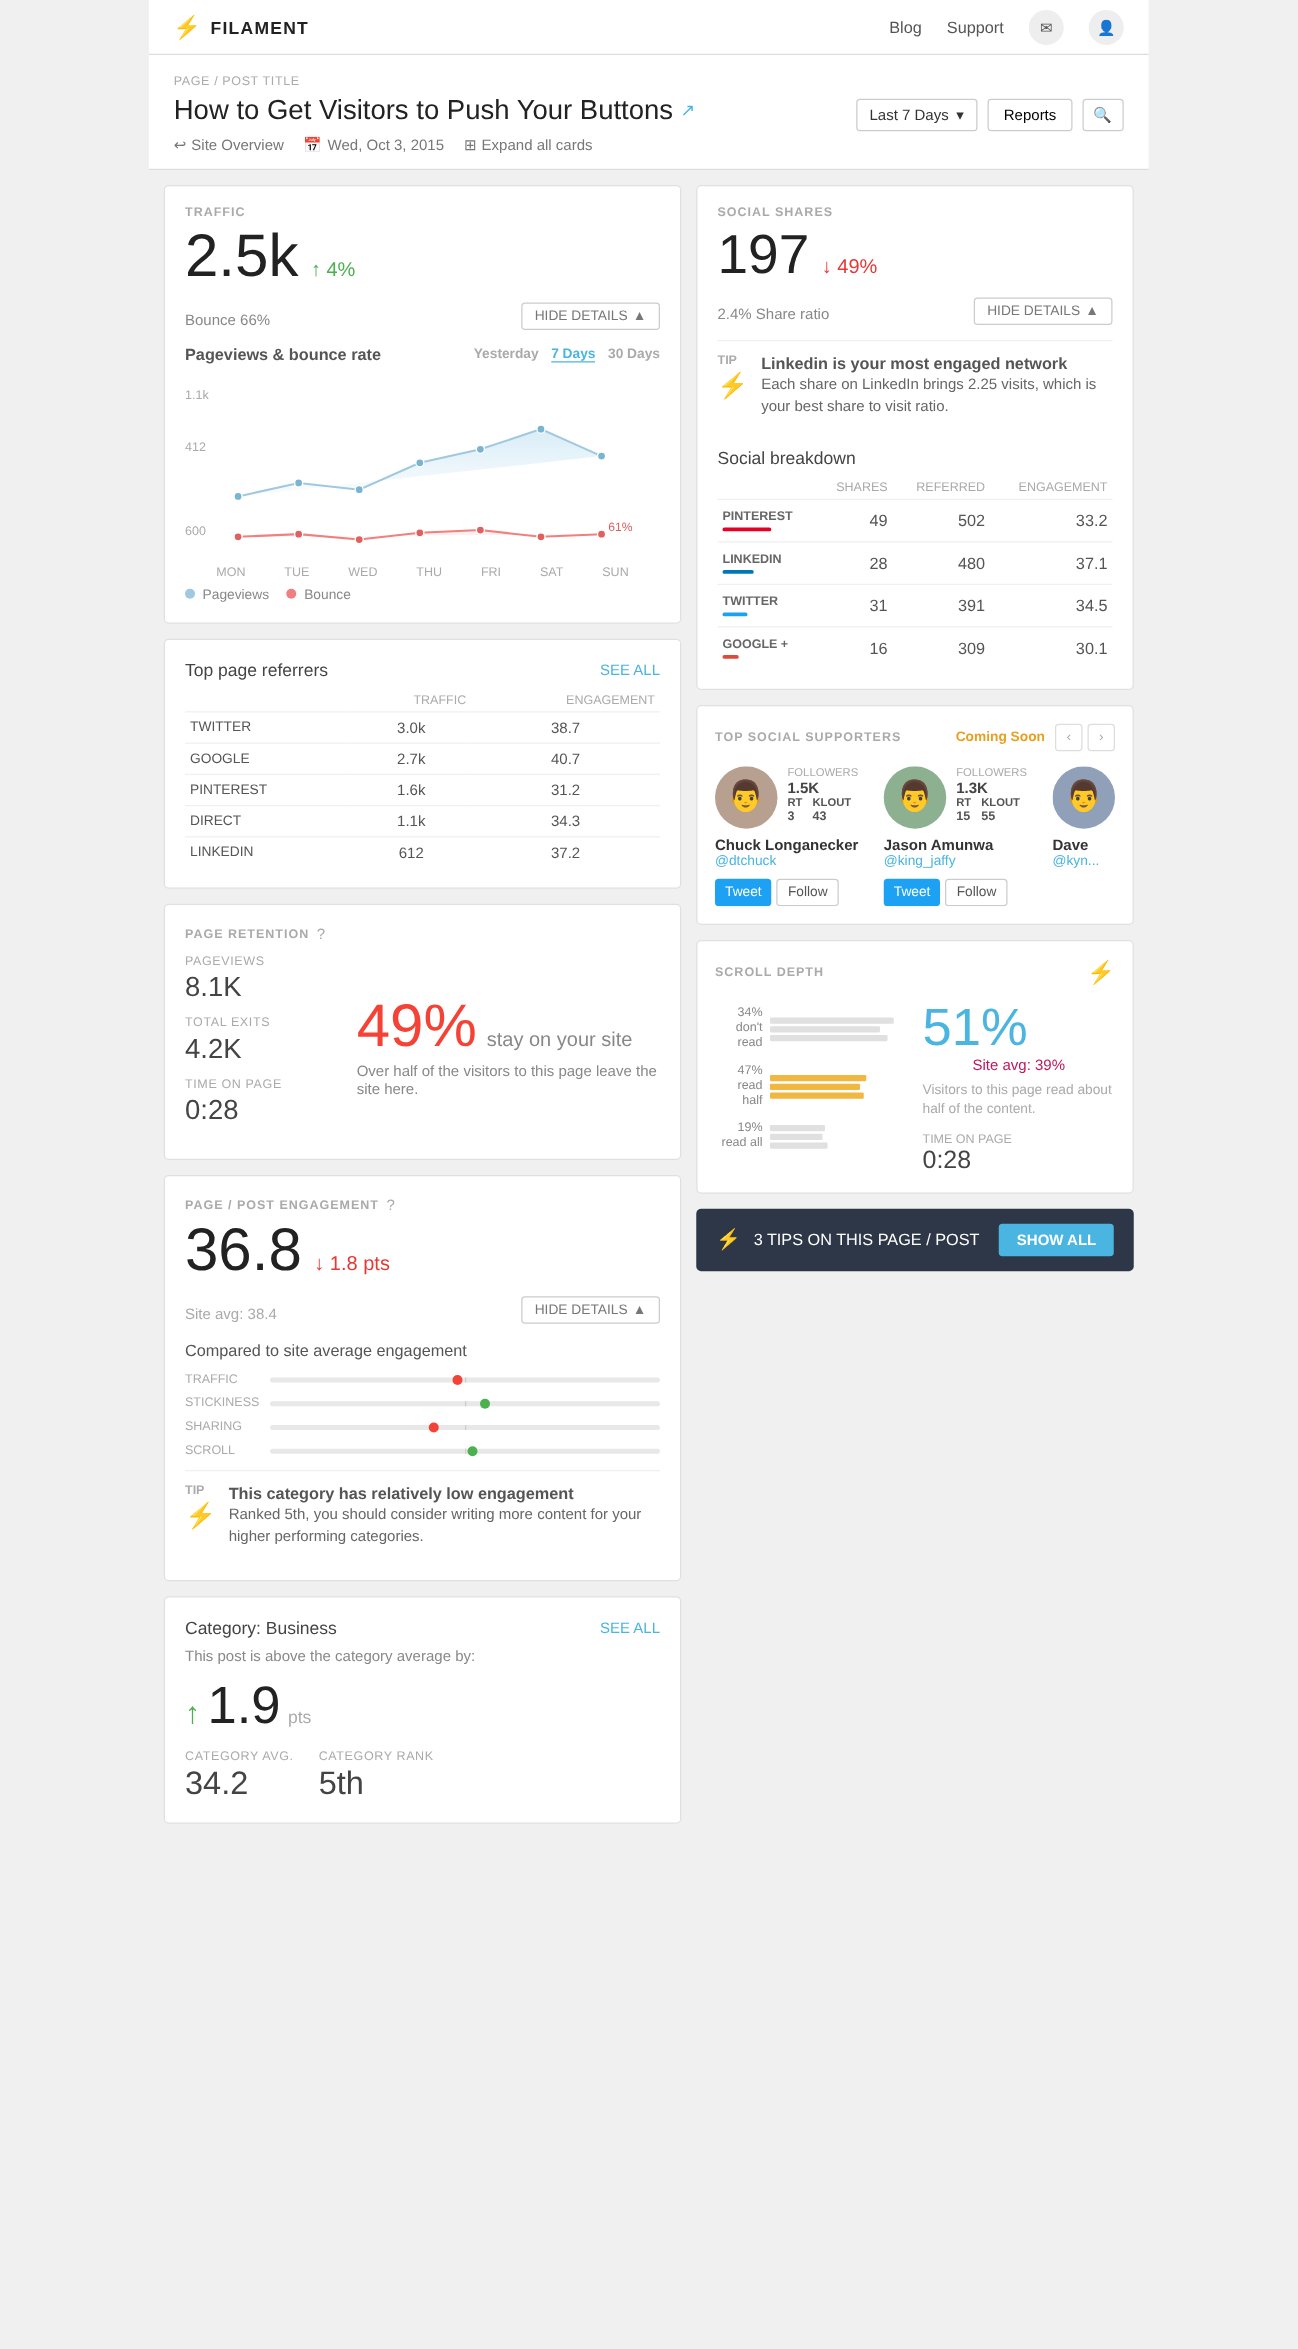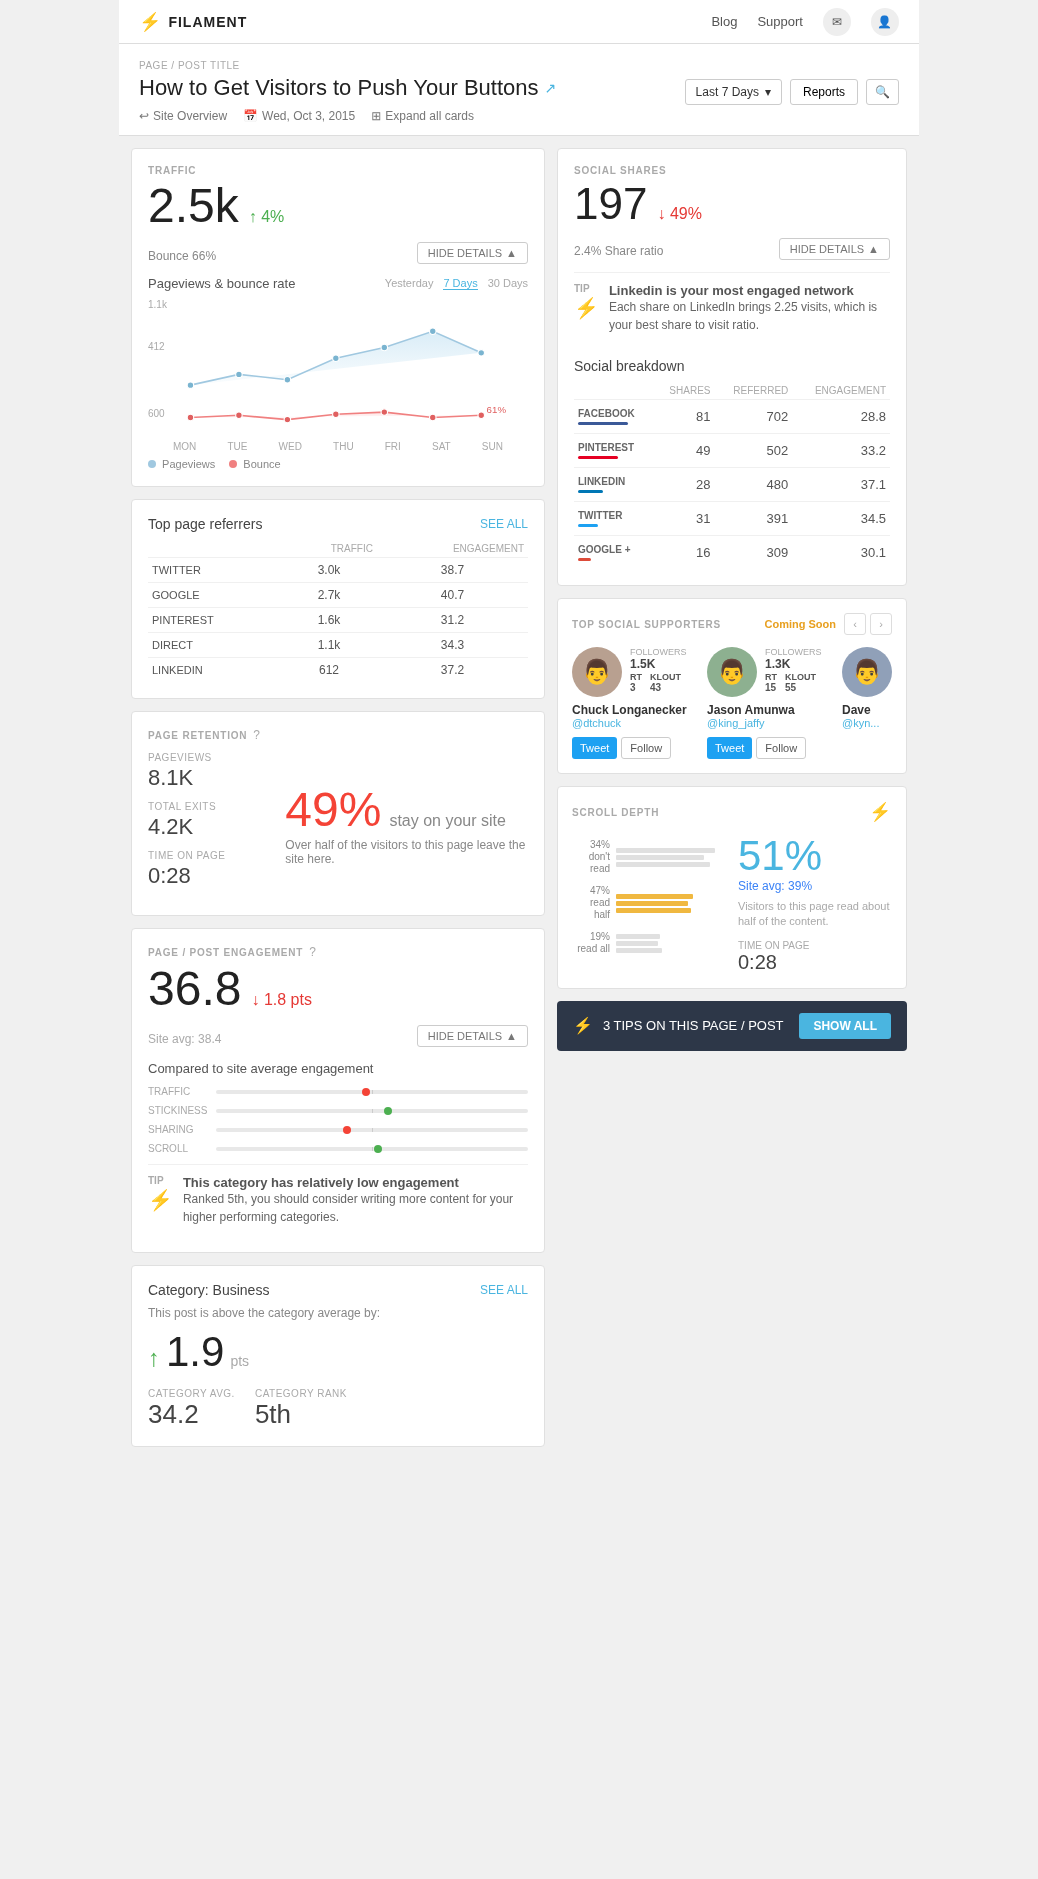--- a/index.html
+++ b/index.html
@@ -38,21 +38,21 @@
     .card-label { font-size: 10px; font-weight: 600; color: #aaa; text-transform: uppercase; letter-spacing: 0.8px; margin-bottom: 6px; }
     .big-number { font-size: 48px; font-weight: 200; color: #222; line-height: 1; }
     .change-positive { color: #4caf50; font-size: 16px; font-weight: 500; }
     .change-negative { color: #e53935; font-size: 16px; font-weight: 500; }
     .sub-metric { font-size: 12px; color: #888; margin-top: 6px; }
     .hide-details-btn { border: 1px solid #ccc; border-radius: 3px; padding: 4px 10px; font-size: 11px; background: #fff; cursor: pointer; color: #777; display: flex; align-items: center; gap: 4px; }
     .card-footer { display: flex; justify-content: space-between; align-items: center; margin-top: 12px; }
 
     
     .chart-section { margin-top: 12px; }
-    .chart-title { font-size: 13px; color: #555; font-weight: 400; margin-bottom: 8px; display: flex; justify-content: space-between; align-items: center; }
+    .chart-title { font-size: 13px; color: #555; font-weight: 700; margin-bottom: 20px; display: flex; justify-content: space-between; align-items: center; }
     .chart-tabs { display: flex; gap: 10px; font-size: 11px; color: #aaa; }
     .chart-tabs span.active { color: #4ab5e0; border-bottom: 1px solid #4ab5e0; }
     .chart-tabs span { cursor: pointer; }
     .chart-container { position: relative; height: 140px; margin-top: 8px; }
     .chart-y-label { position: absolute; left: 0; font-size: 10px; color: #aaa; }
     .chart-y-top { top: 0; }
     .chart-y-bot { bottom: 20px; }
     svg.chart { width: 100%; height: 100%; }
     .chart-x-labels { display: flex; justify-content: space-between; padding: 0 25px; font-size: 10px; color: #aaa; margin-top: 2px; }
     .chart-legend { display: flex; gap: 14px; font-size: 11px; color: #888; margin-top: 6px; align-items: center; }
@@ -146,21 +146,21 @@
     .follow-btn { background: #fff; color: #555; border: 1px solid #ccc; border-radius: 3px; padding: 4px 8px; font-size: 11px; cursor: pointer; }
     .follower-label { font-size: 9px; text-transform: uppercase; color: #aaa; }
     .follower-count { font-size: 12px; font-weight: 600; color: #444; }
 
     
     .scroll-card { background: #fff; border-radius: 4px; border: 1px solid #e0e0e0; padding: 14px; }
     .scroll-header { display: flex; justify-content: space-between; align-items: center; }
     .scroll-content { display: flex; gap: 12px; margin-top: 12px; }
     .scroll-right { flex: 1; display: flex; flex-direction: column; justify-content: center; }
     .scroll-pct { font-size: 42px; font-weight: 200; color: #4ab5e0; line-height: 1; }
-    .scroll-avg { font-size: 12px; color: #3b82f6; margin-top: 2px; }
+    .scroll-avg { font-size: 12px; color: #be185d; margin-top: 2px; text-align: center; }
     .scroll-desc { font-size: 11px; color: #aaa; margin-top: 6px; line-height: 1.4; }
     .scroll-time-label { font-size: 10px; color: #aaa; text-transform: uppercase; margin-top: 10px; }
     .scroll-time-val { font-size: 20px; font-weight: 300; color: #444; }
 
     
     .tips-banner { background: #2d3748; border-radius: 4px; padding: 12px 16px; display: flex; align-items: center; justify-content: space-between; margin-top: 0; }
     .tips-left { display: flex; align-items: center; gap: 10px; color: #fff; font-size: 13px; }
     .tips-icon { color: #ff6600; font-size: 16px; }
     .show-all-btn { background: #4ab5e0; color: #fff; border: none; border-radius: 3px; padding: 6px 14px; font-size: 12px; font-weight: 600; cursor: pointer; }
   </style>
@@ -502,29 +502,20 @@
       <table class="breakdown-table">
         <thead>
           <tr>
             <th></th>
             <th>SHARES</th>
             <th>REFERRED</th>
             <th>ENGAGEMENT</th>
           </tr>
         </thead>
         <tbody>
-          <tr>
-            <td>
-              <div class="platform-name">FACEBOOK</div>
-              <div class="platform-bar fb-bar"></div>
-            </td>
-            <td>81</td>
-            <td>702</td>
-            <td>28.8</td>
-          </tr>
           <tr>
             <td>
               <div class="platform-name">PINTEREST</div>
               <div class="platform-bar pin-bar"></div>
             </td>
             <td>49</td>
             <td>502</td>
             <td>33.2</td>
           </tr>
           <tr>

